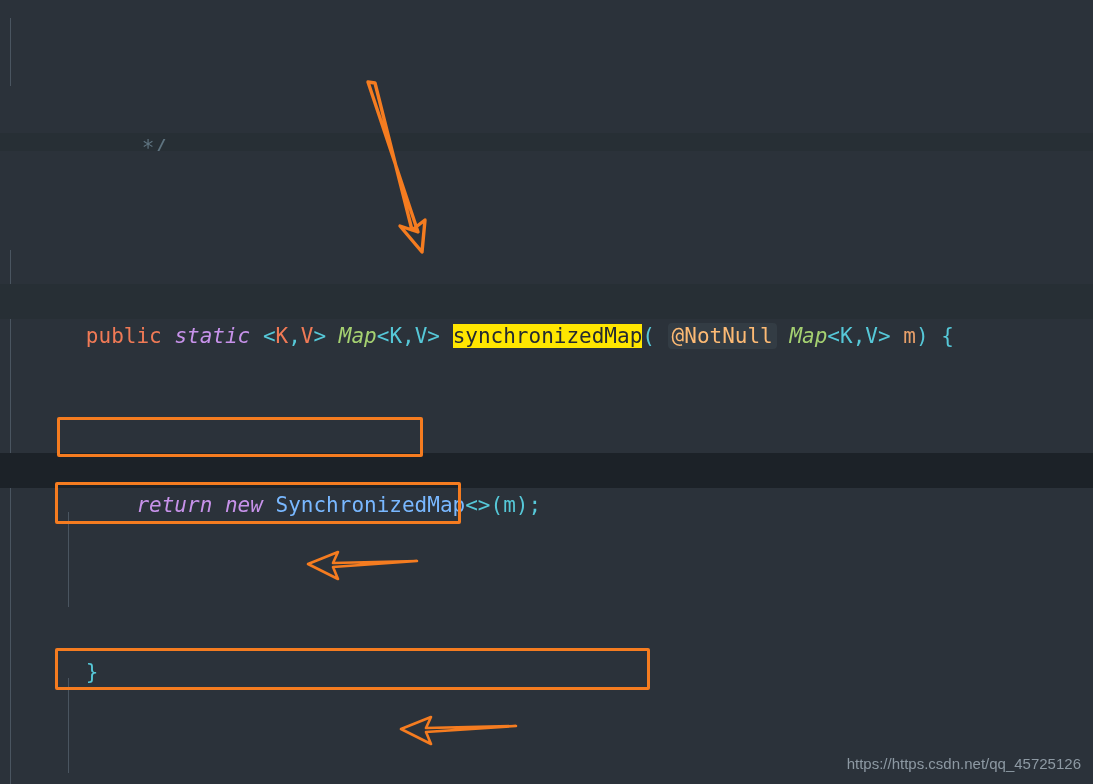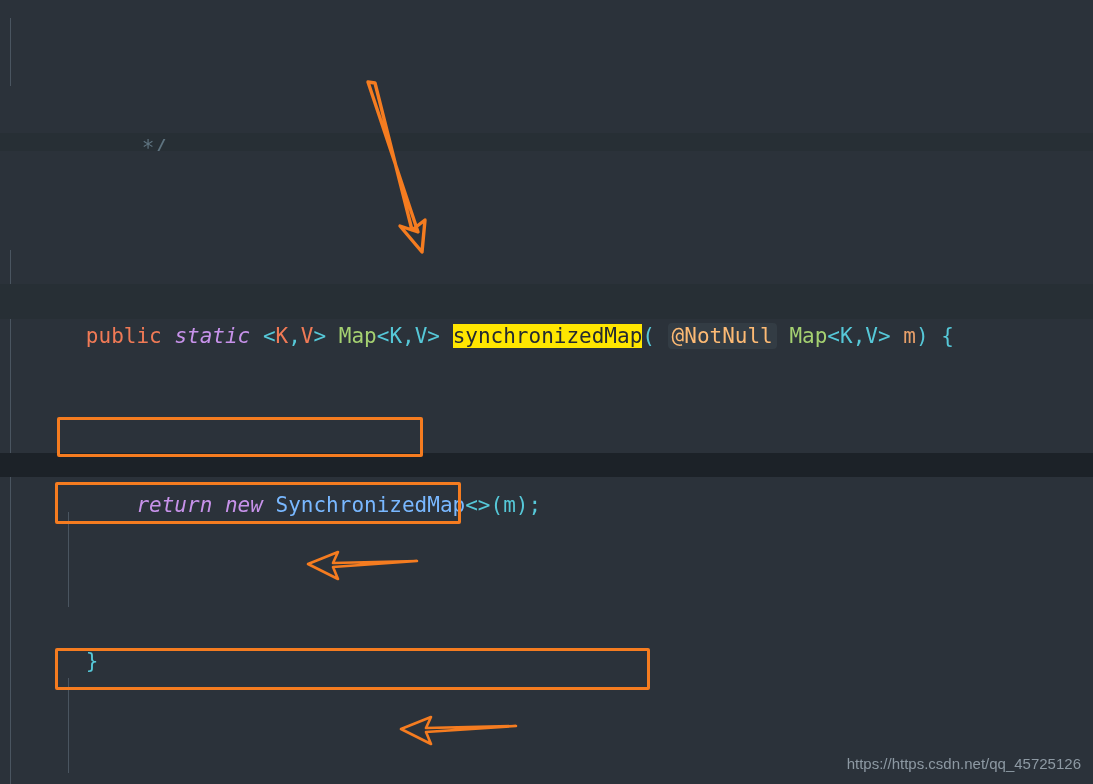--- a/index.html
+++ b/index.html
@@ -26,21 +26,21 @@
     height:33.3px;
     position:relative;
     padding-left:10px;
     box-sizing:border-box;
   }
   .line.band-top{background:#272f35;}
   .line.cur{background:#1c2228;}
   
   .kw      {color:#c792ea;font-style:italic;}
   .kw-pub  {color:#f07a56;}
-  .type    {color:#a5d171;}
+  .type    {color:#a5d171;font-style:italic;}
   .typeN   {color:#79b8ff;font-style:normal;}
   .gen     {color:#56c8d8;}
   .tv      {color:#f07a56;}
   .ident   {color:#e8a06a;}
   .plain   {color:#cdd3de;}
   .cmt     {color:#5f7480;font-style:italic;}
   .hl      {background:#ffe600;color:#242a30;}
   .annot   {color:#fdba74;background:#333c44;border-radius:4px;padding:1px 4px;}
   
   .guide{
@@ -80,21 +80,21 @@
     <div class="line band-top" style="height:18px;line-height:10px;overflow:hidden;">
       <span class="cmt" style="margin-left:56px;">*/</span>
     </div>
 
     
     <div class="line band-top" style="height:35px;line-height:35px;">
       <span class="kw-pub">public</span><span class="plain"> </span><span class="kw">static</span><span class="plain"> </span><span class="gen">&lt;</span><span class="tv">K</span><span class="gen">,</span><span class="tv">V</span><span class="gen">&gt;</span><span class="plain"> </span><span class="type">Map</span><span class="gen">&lt;K,V&gt;</span><span class="plain"> </span><span class="hl">synchronizedMap</span><span class="gen">(</span><span class="plain"> </span><span class="annot">@NotNull</span><span class="plain"> </span><span class="type">Map</span><span class="gen">&lt;K,V&gt;</span><span class="plain"> </span><span class="ident">m</span><span class="gen">)</span><span class="plain"> </span><span class="gen">{</span>
     </div>
 
     
-    <div class="line cur" style="height:24px;line-height:35px;">
+    <div class="line cur" style="height:35px;line-height:35px;">
       <span class="plain">    </span><span class="kw">return</span><span class="plain"> </span><span class="kw">new</span><span class="plain"> </span><span class="typeN">SynchronizedMap</span><span class="gen">&lt;&gt;</span><span class="gen">(m);</span>
     </div>
 
     
     <div class="line" style="height:34px;line-height:34px;">
       <span class="gen">}</span>
     </div>
 
     
     

